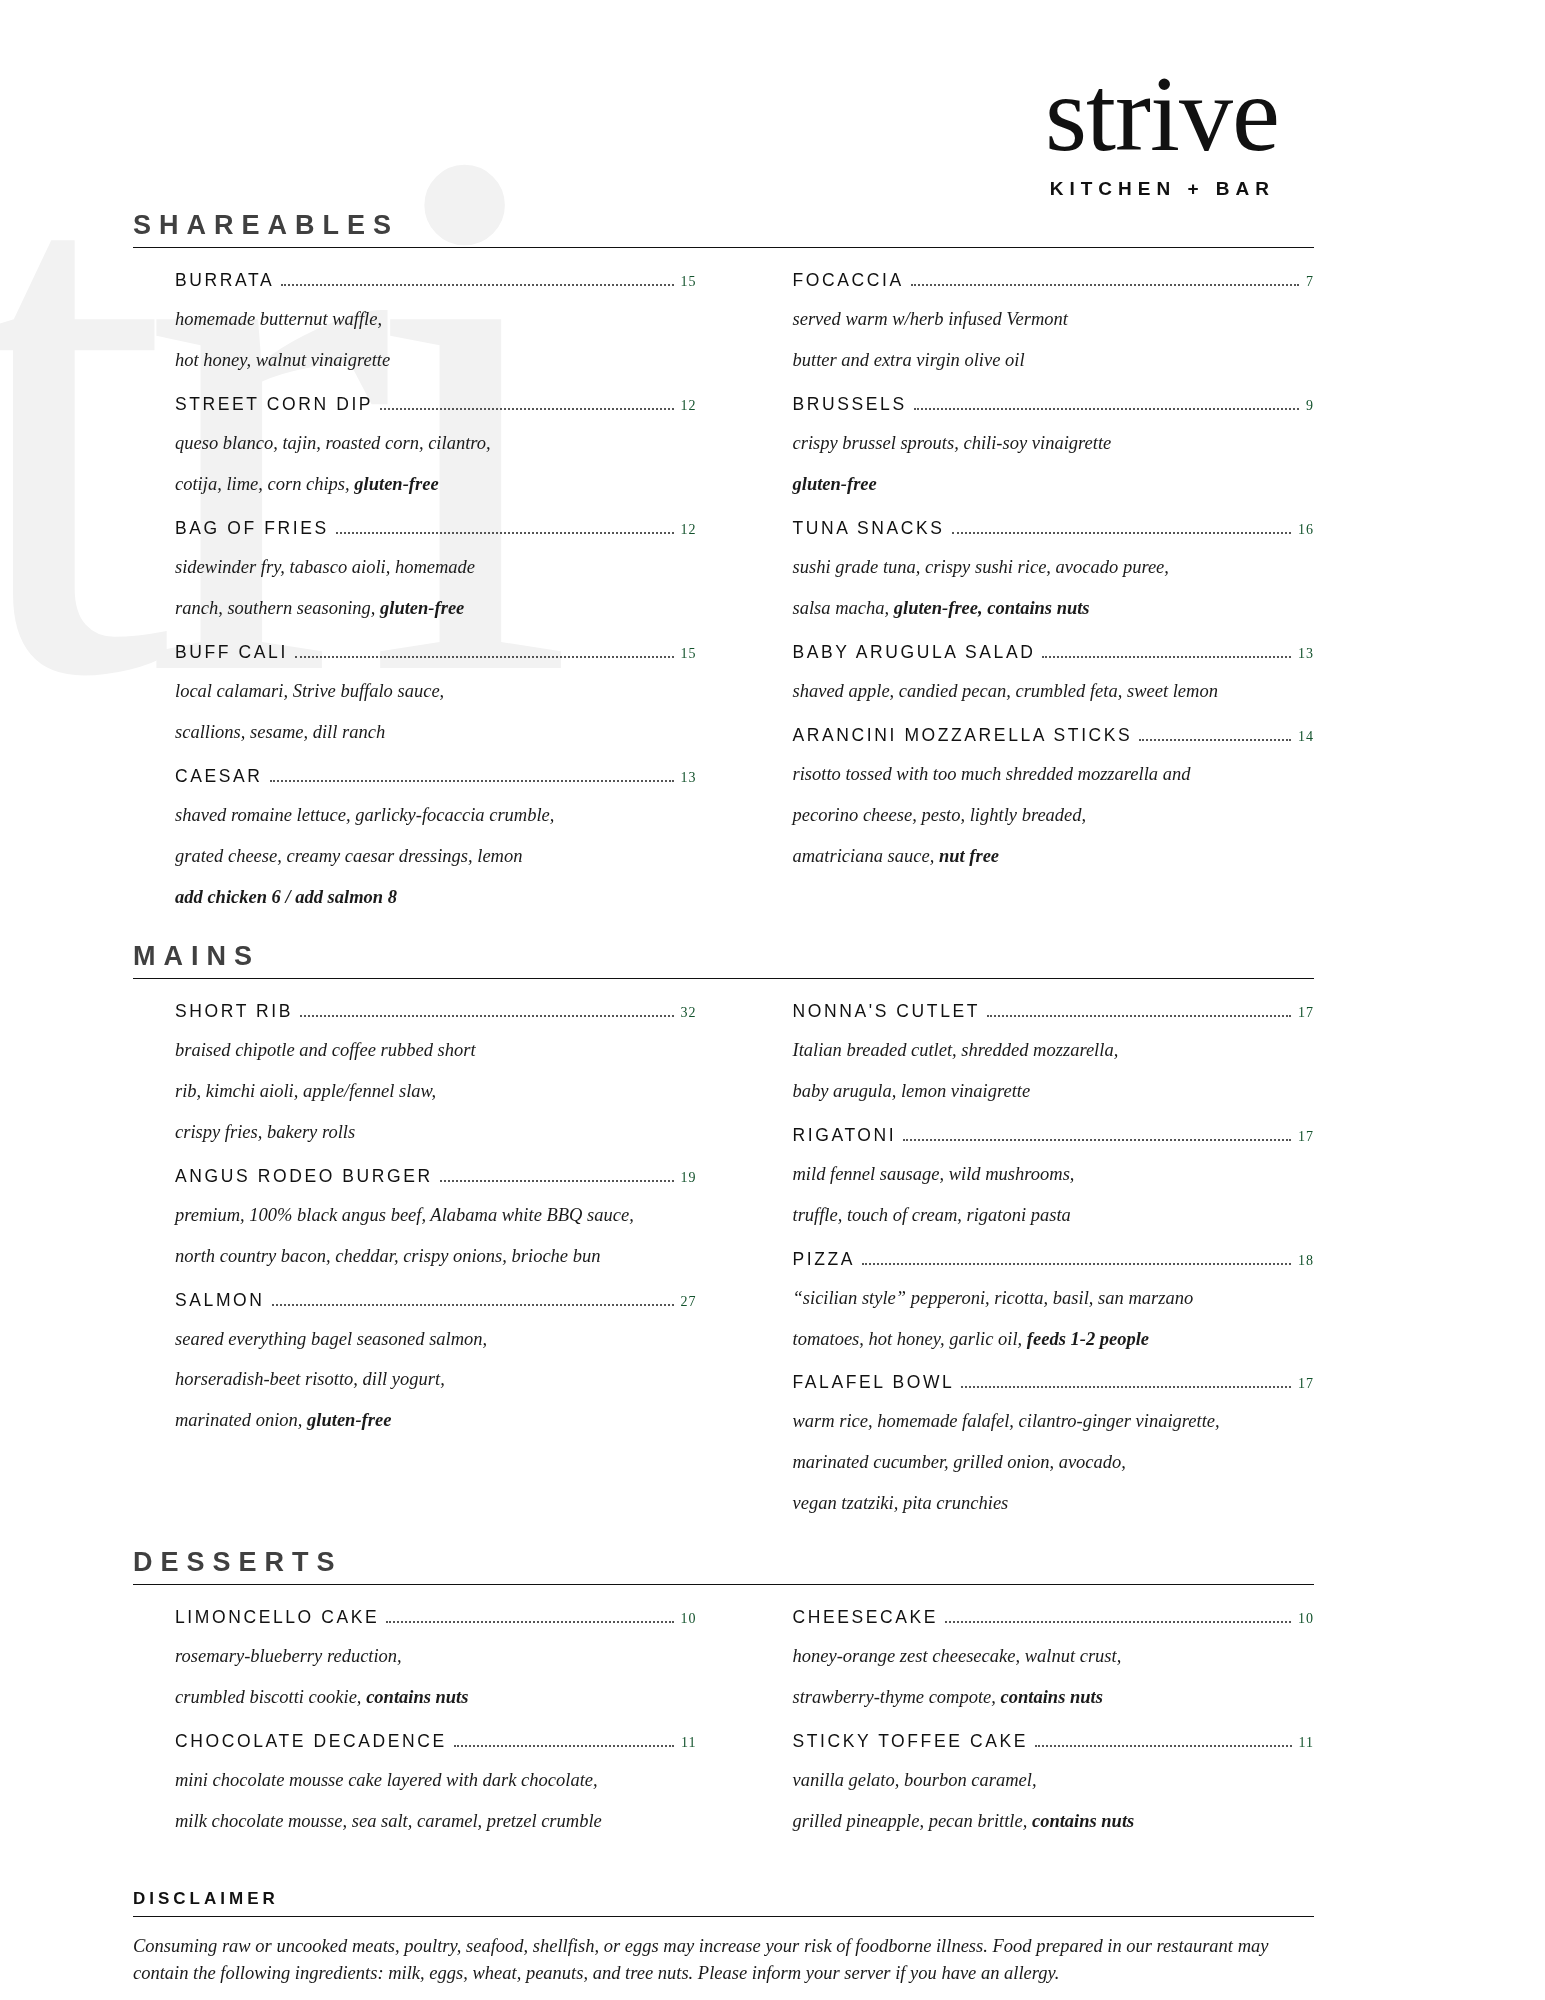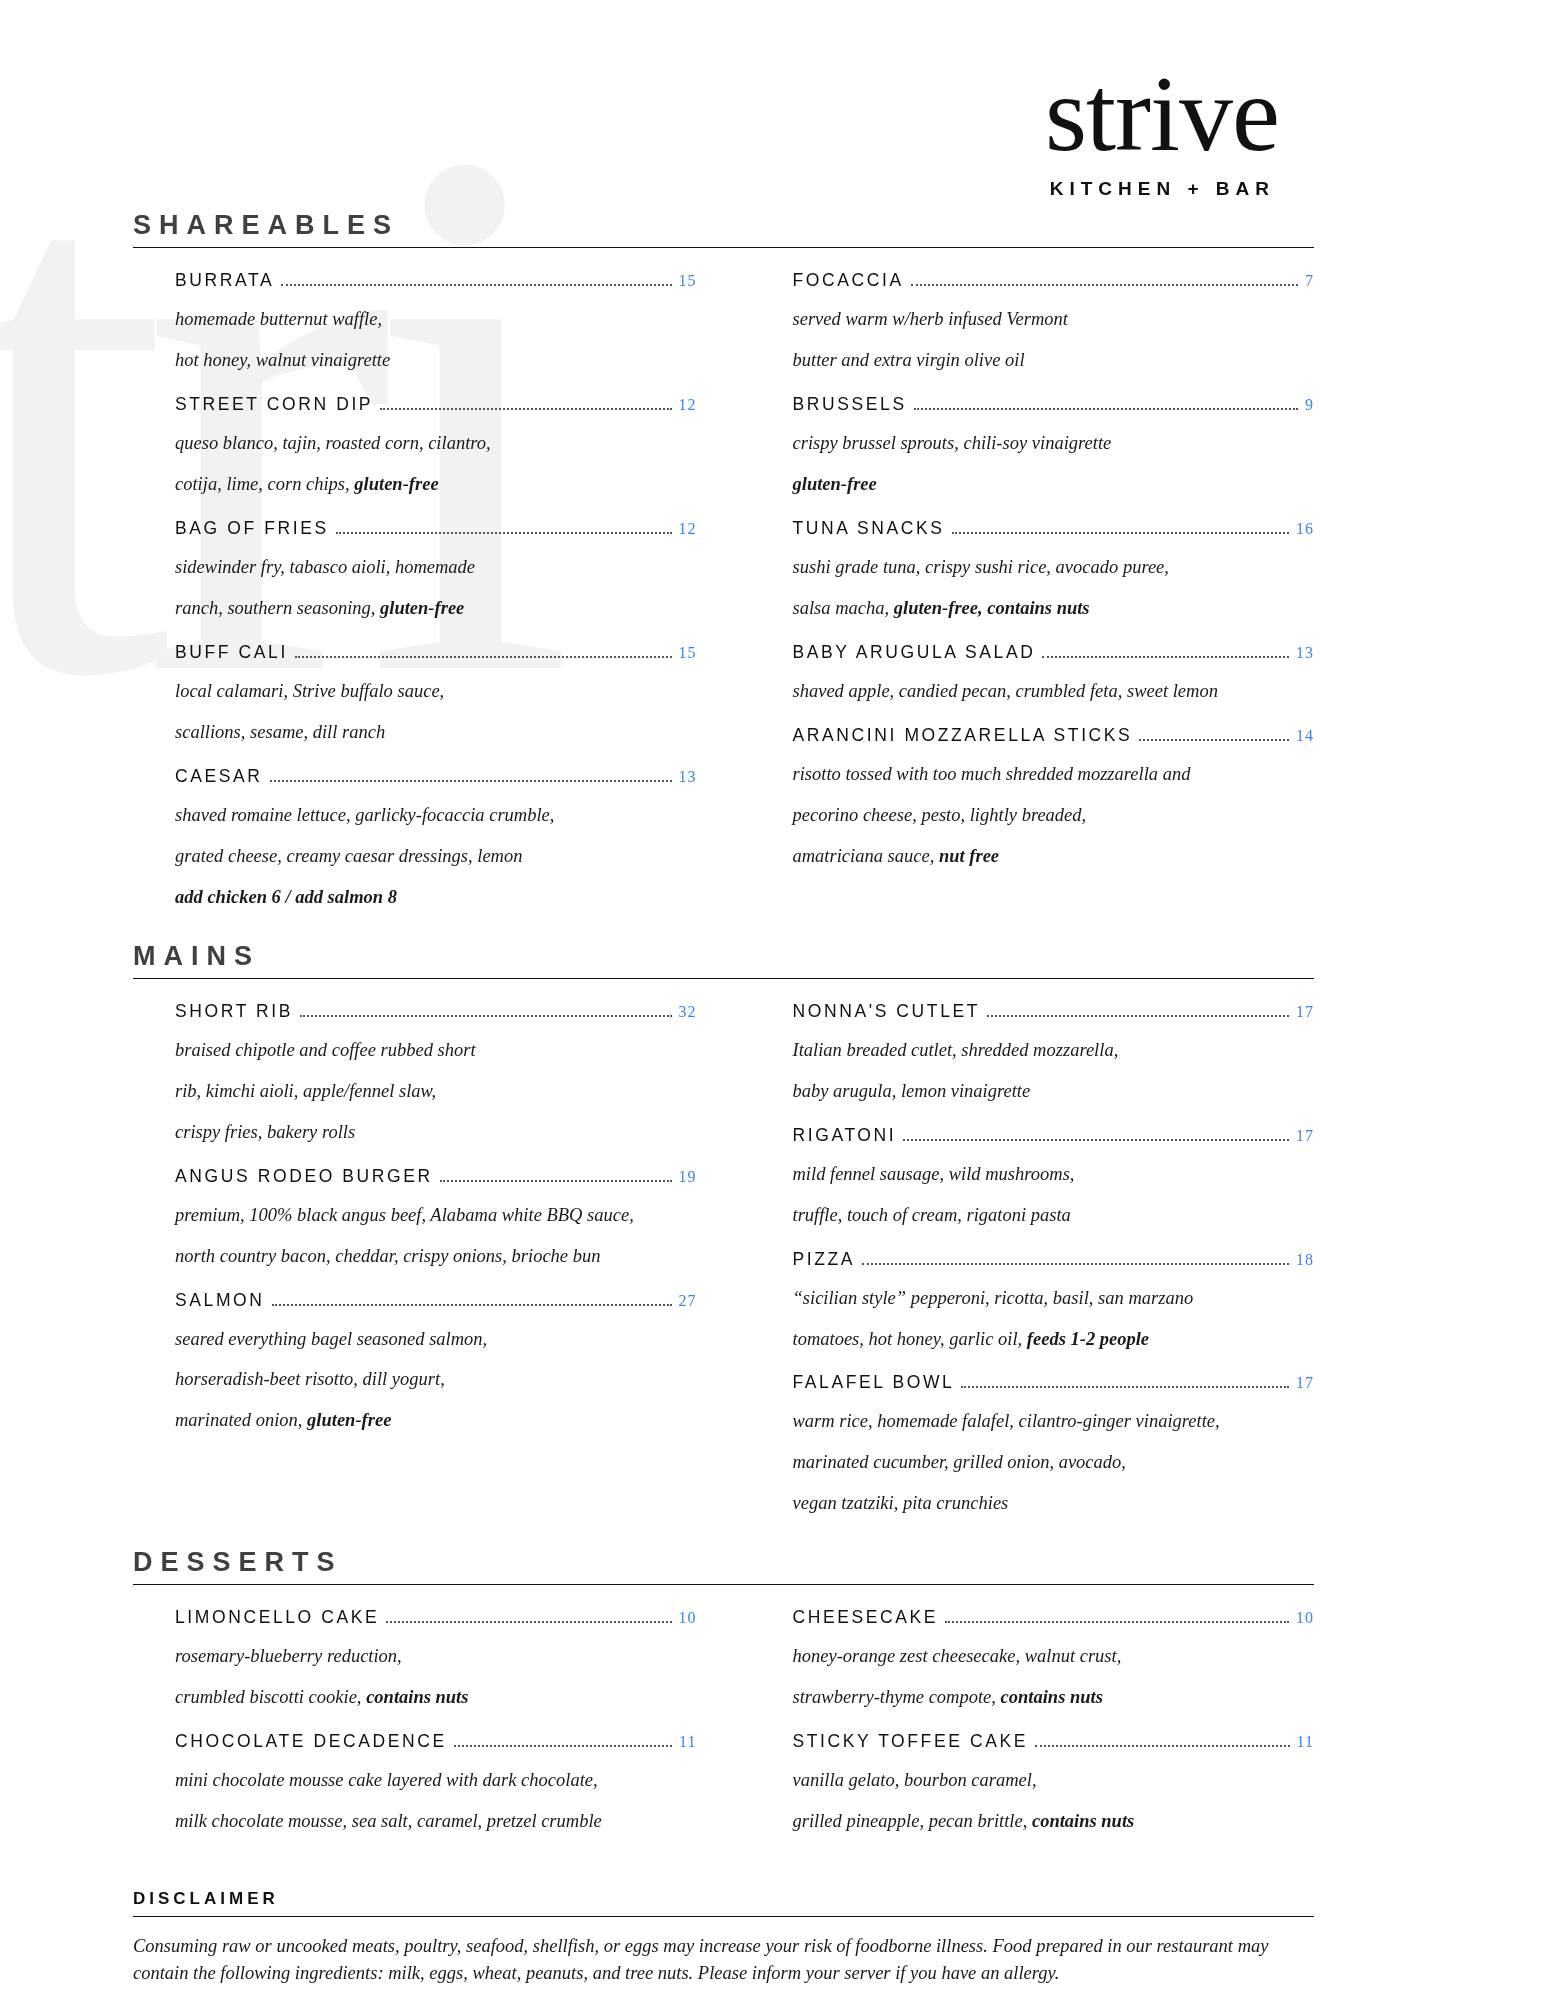--- a/index.html
+++ b/index.html
@@ -112,22 +112,22 @@
   }
   .dots {
     flex: 1 1 auto;
     border-bottom: 2px dotted #555;
     margin: 0 7px 5px 7px;
     min-width: 10px;
     height: 1px;
   }
   .item-price {
     font-family: "Liberation Serif", serif;
-    font-size: 16px;
-    color: #3b82f6;
+    font-size: 14px;
+    color: #14532d;
     white-space: nowrap;
     letter-spacing: 1px;
   }
   .item-desc {
     font-family: "Liberation Serif", serif;
     font-style: italic;
     font-size: 18.5px;
     line-height: 1.35;
     color: #1a1a1a;
     padding-left: 42px;

